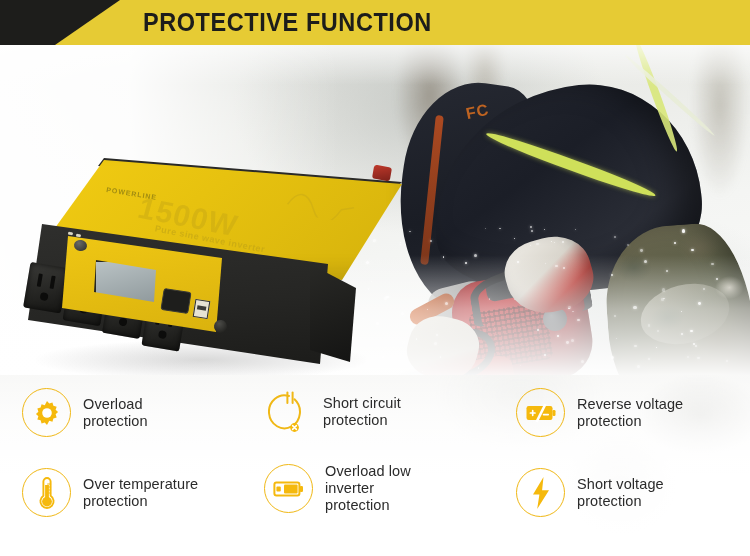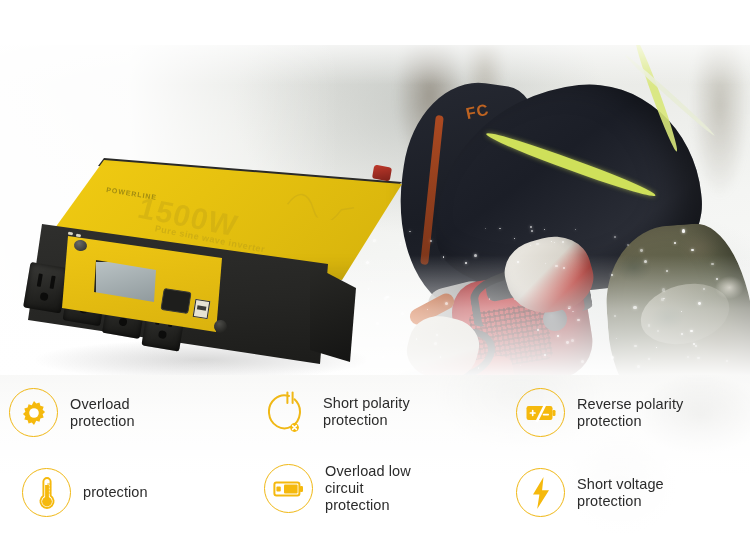--- a/index.html
+++ b/index.html
@@ -389,34 +389,38 @@
   }
   .icon-bare{
     width:47px;height:47px;display:flex;align-items:center;justify-content:center;flex:0 0 auto;
   }
   .feat-label{
     margin-left:12px;
     font-size:14.5px;line-height:17px;color:#2b2b2b;
     font-family:"Liberation Sans", sans-serif;
     letter-spacing:.1px;
   }
-  .c0{left:9px;top:13px;}
+  .c0{left:22px;top:13px;}
   .c1{left:264px;top:13px;}
   .c2{left:516px;top:13px;}
   .c3{left:22px;top:93px;}
   .c4{left:264px;top:88px;}
   .c5{left:516px;top:93px;}
   .yel{fill:#f5b90d;}
   .yel-s{stroke:#f0b816;fill:none;}
 </style>
 </head>
 <body>
 
 <div class="page">
 
+  <div class="header">
+    <div class="header-black"></div>
+    <div class="header-title">PROTECTIVE FUNCTION</div>
+  </div>
 
   <div class="scene">
     <div class="scene-bg">
       <div class="snow-base"></div>
       <div class="tree-l"></div>
       <div class="tree-r"></div>
 
       <div class="jacket2"></div>
       <div class="jacket"></div>
       <div class="stripe-or"></div>
@@ -629,67 +633,68 @@
         <div class="icon-bare">
           <svg width="40" height="44" viewBox="0 0 40 44">
             <path d="M21 6 A15.5 16.5 0 1 0 26.5 9.2" class="yel-s" stroke-width="2" stroke-linecap="round"></path>
             <line x1="19.4" y1="2.5" x2="19.4" y2="13" class="yel-s" stroke-width="2" stroke-linecap="round"></line>
             <line x1="24.6" y1="2.5" x2="24.6" y2="13" class="yel-s" stroke-width="2" stroke-linecap="round"></line>
             <circle cx="26.5" cy="37.5" r="4.4" fill="#f5b90d"></circle>
             <path d="M24.6 35.6 L28.4 39.4 M28.4 35.6 L24.6 39.4" stroke="#fff" stroke-width="1.5" stroke-linecap="round"></path>
           </svg>
         </div>
         <div class="feat-label">
-          <div>Short polarity</div>
+          <div>Short circuit</div>
           <div>protection</div>
         </div>
       </div>
 
       <div class="cell c2">
         <div class="icon-wrap">
           <svg width="32" height="24" viewBox="0 0 32 24">
             <rect x="1.5" y="5" width="26" height="14" rx="2.2" class="yel"></rect>
             <rect x="27.5" y="9" width="3" height="6" rx="1.2" class="yel"></rect>
             <path d="M20.5 3 L11.5 21" stroke="#fff" stroke-width="2.6"></path>
             <path d="M5.4 12 h4.6 M7.7 9.7 v4.6" stroke="#fff" stroke-width="1.7" stroke-linecap="round"></path>
             <path d="M18.6 13.6 h4.6" stroke="#fff" stroke-width="1.7" stroke-linecap="round"></path>
           </svg>
         </div>
         <div class="feat-label">
-          <div>Reverse polarity</div>
+          <div>Reverse voltage</div>
           <div>protection</div>
         </div>
       </div>
 
       <div class="cell c3">
         <div class="icon-wrap">
           <svg width="20" height="34" viewBox="0 0 20 34">
             <path d="M10 2 a3.6 3.6 0 0 1 3.6 3.6 v14.2 a6.6 6.6 0 1 1 -7.2 0 V5.6 A3.6 3.6 0 0 1 10 2z" fill="none" stroke="#f5b90d" stroke-width="1.9"></path>
             <circle cx="10" cy="25.6" r="4.9" class="yel"></circle>
             <rect x="8.1" y="9" width="3.8" height="14" class="yel"></rect>
             <path d="M13.6 8 h-3 M13.6 11 h-3 M13.6 14 h-3 M13.6 17 h-3" stroke="#f5b90d" stroke-width="1.1" stroke-linecap="round"></path>
           </svg>
         </div>
         <div class="feat-label">
+          <div>Over temperature</div>
           <div>protection</div>
         </div>
       </div>
 
       <div class="cell c4">
         <div class="icon-wrap">
           <svg width="32" height="20" viewBox="0 0 32 20">
             <rect x="1.4" y="3.5" width="25" height="13" rx="2" fill="none" stroke="#f5b90d" stroke-width="2"></rect>
             <rect x="26.8" y="7" width="3.2" height="6" rx="1.2" class="yel"></rect>
             <rect x="11" y="5.4" width="13.6" height="9.2" rx="1" class="yel"></rect>
             <rect x="3.4" y="7.6" width="4.4" height="4.8" rx="1" class="yel"></rect>
           </svg>
         </div>
         <div class="feat-label">
           <div>Overload low</div>
-          <div>circuit</div>
+          <div>inverter</div>
           <div>protection</div>
         </div>
       </div>
 
       <div class="cell c5">
         <div class="icon-wrap">
           <svg width="22" height="34" viewBox="0 0 22 34">
             <path class="yel" d="M13.5 1 L3 18.4 h6.4 L7.2 33 L19 14.2 h-6.9 z"></path>
           </svg>
         </div>

